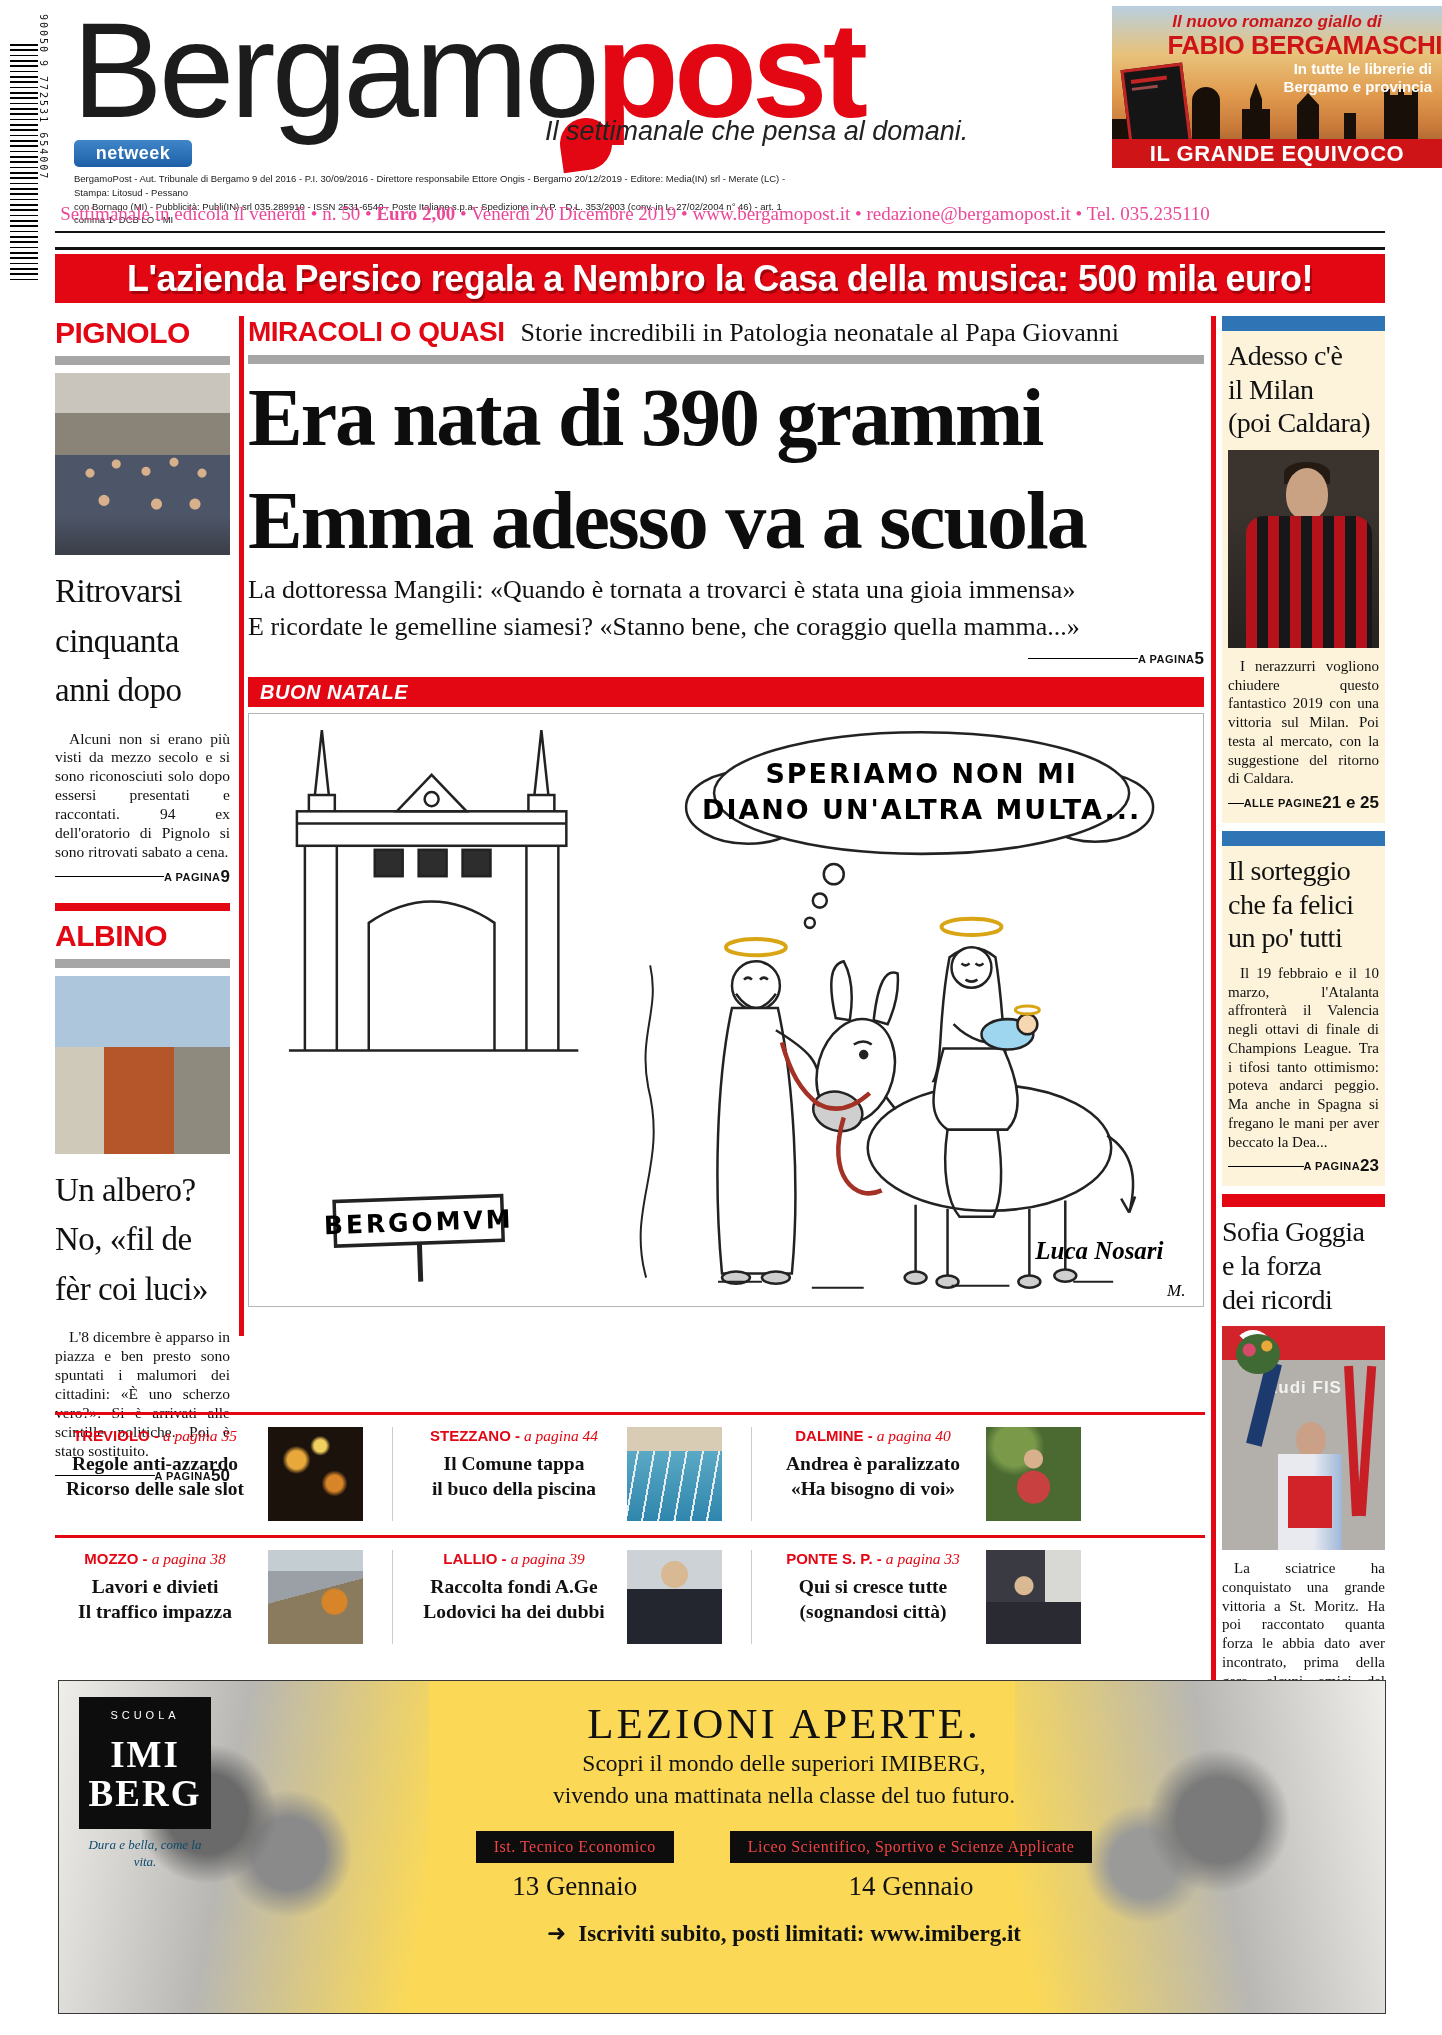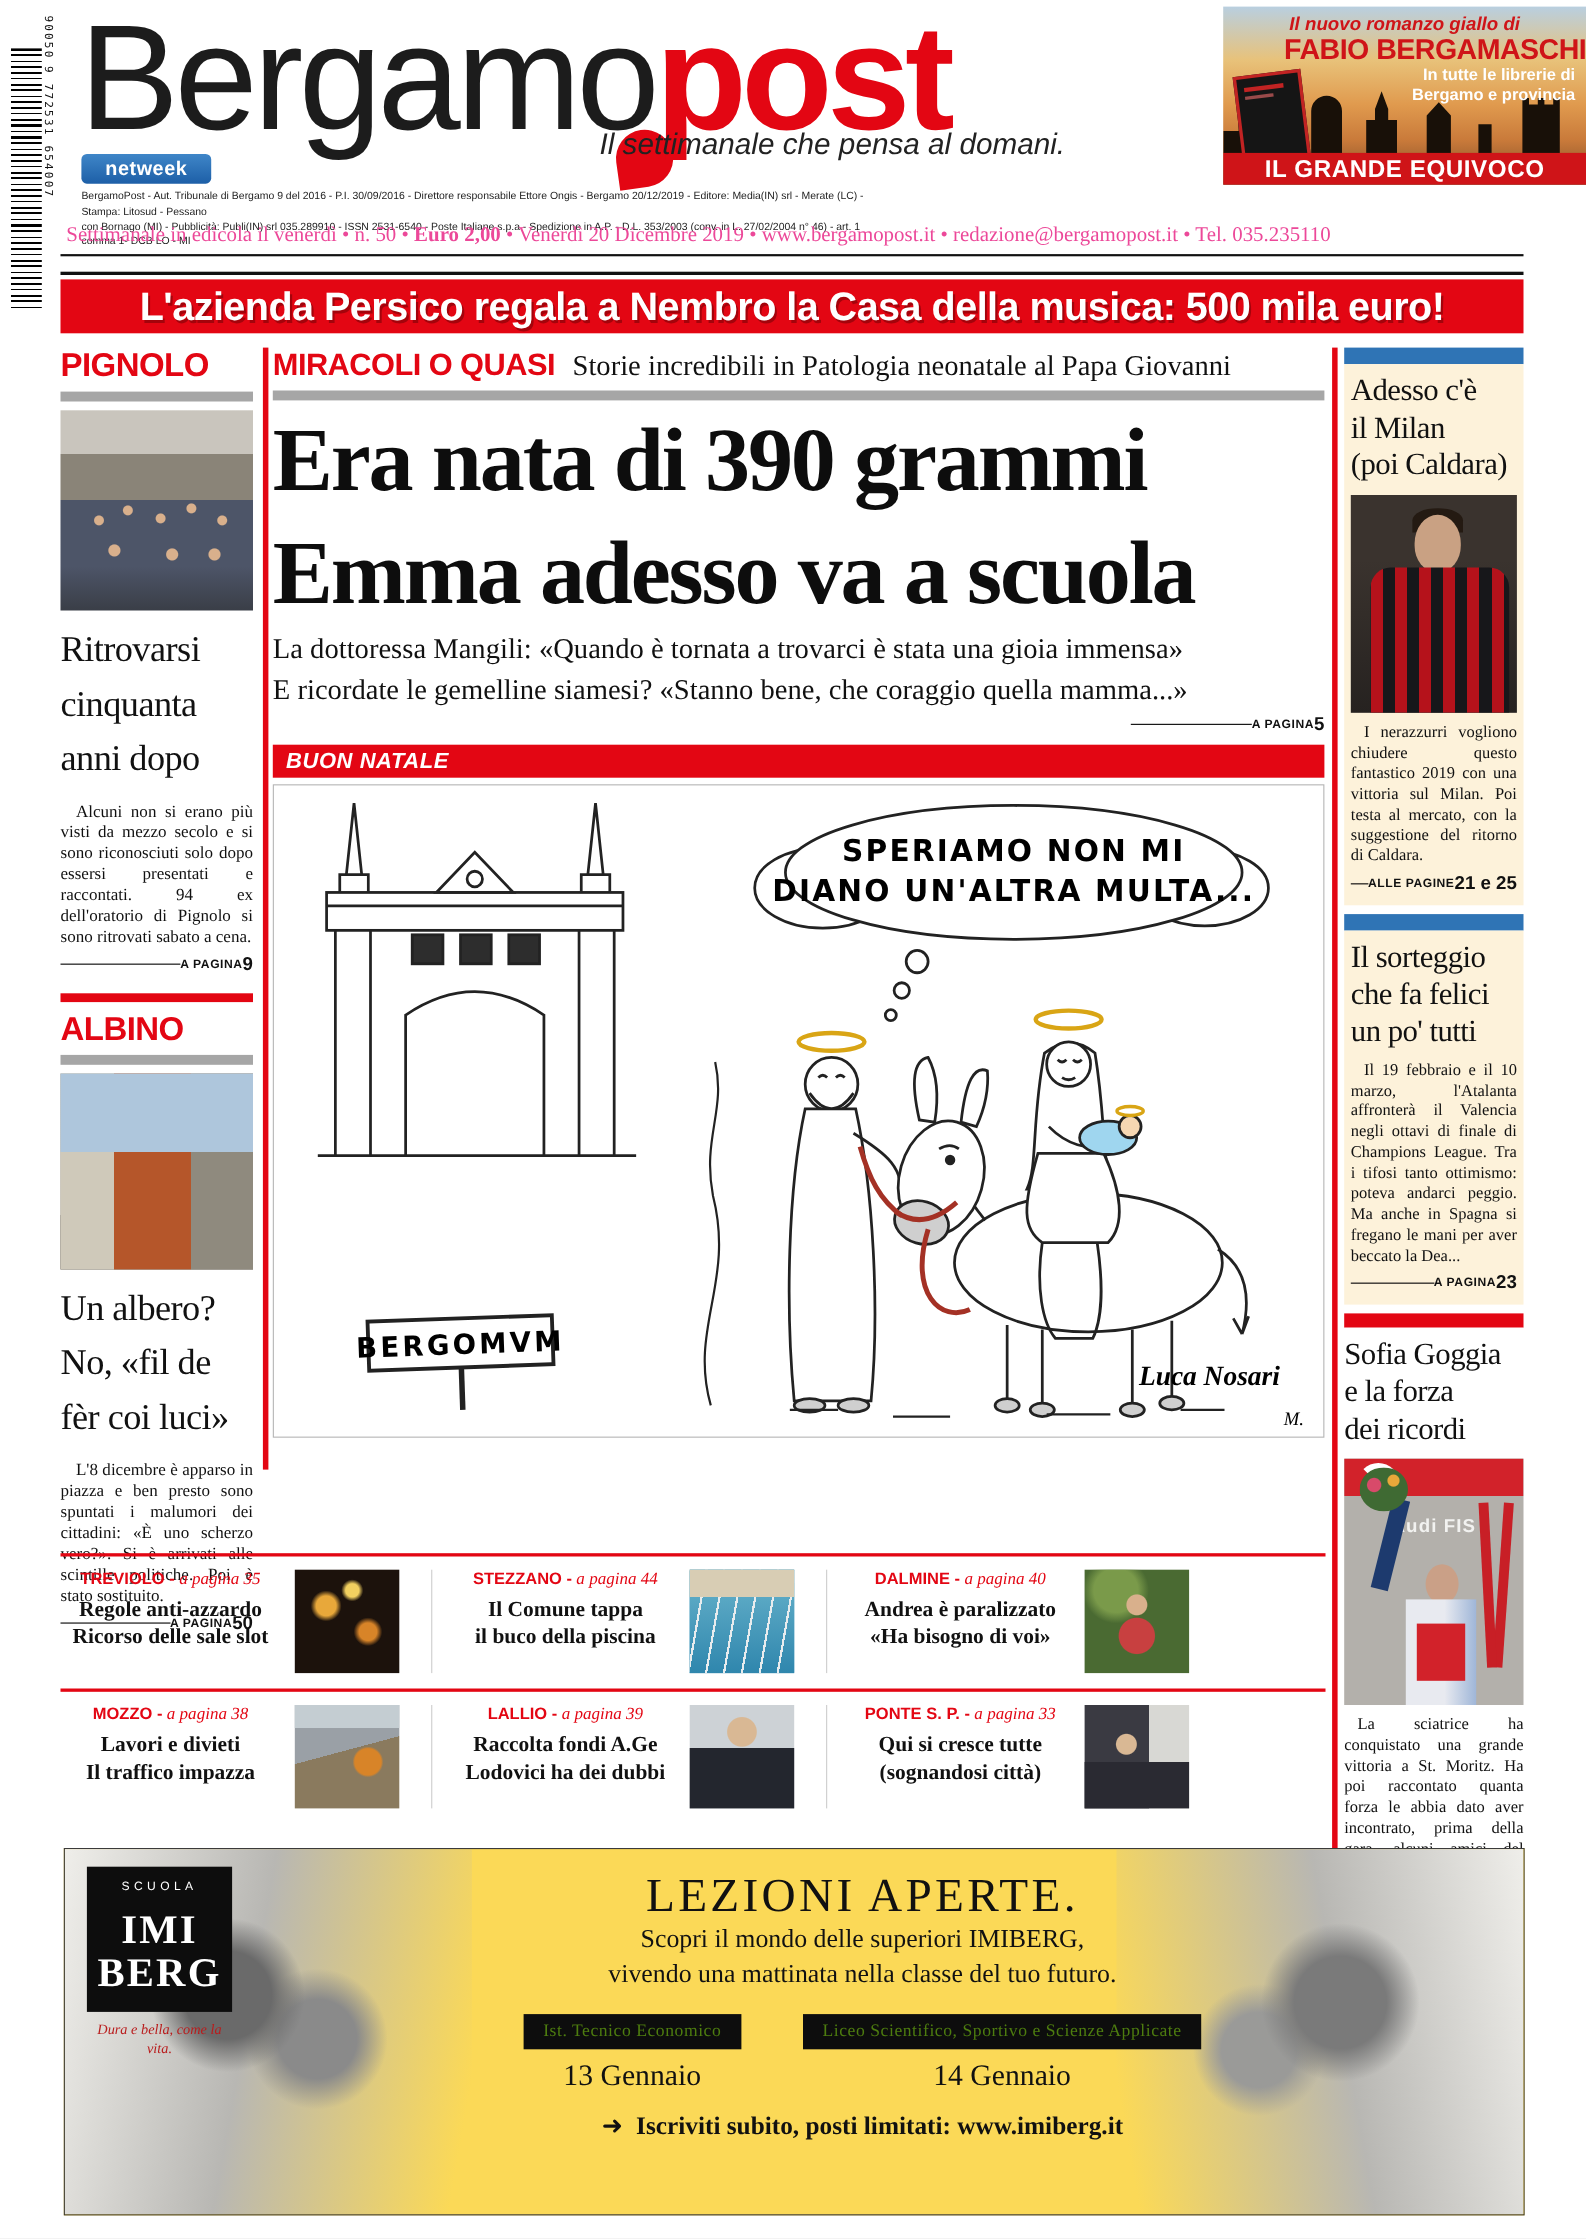--- a/index.html
+++ b/index.html
@@ -160,28 +160,28 @@
       radial-gradient(circle at 40% 40%,#6a6a6a 0 40px,transparent 70px),
       radial-gradient(circle at 62% 52%,#8a8a8a 0 36px,transparent 64px),
       linear-gradient(100deg,#efeeea 0%,#b8b7b3 45%,rgba(180,178,174,0) 95%);}
   .sa-photo.right{right:0;background:
       radial-gradient(circle at 55% 42%,#7a7a7a 0 42px,transparent 72px),
       radial-gradient(circle at 35% 55%,#9a9a98 0 34px,transparent 60px),
       linear-gradient(260deg,#efeeea 0%,#b8b7b3 45%,rgba(180,178,174,0) 95%);}
   .sa-logo{position:absolute;left:20px;top:16px;width:132px;height:132px;background:#0d0d0d;color:#fff;text-align:center;}
   .sa-logo .t{margin-top:12px;font:11px "Liberation Sans",sans-serif;letter-spacing:4px;}
   .sa-logo .b{font:bold 37px/1.05 "Liberation Serif",serif;letter-spacing:2px;margin-top:15px;}
-  .sa-logo-sub{position:absolute;left:20px;top:156px;width:132px;text-align:center;font:italic 13px/1.3 "Liberation Serif",serif;color:#b91c1c;}
+  .sa-logo-sub{position:absolute;left:20px;top:156px;width:132px;text-align:center;font:italic 13px/1.3 "Liberation Serif",serif;color:#0c4a6e;}
   .sa-center{position:absolute;left:380px;top:18px;width:690px;text-align:center;}
   .sa-title{font-size:43px;letter-spacing:3px;}
   .sa-line{font-size:23.5px;line-height:1.35;}
   .sa-line:first-of-type{margin-top:14px;}
   .sa-btnrow{display:flex;justify-content:center;gap:56px;margin-top:20px;}
   .sa-btncol{display:flex;flex-direction:column;align-items:center;gap:8px;}
-  .sa-btn{background:#0d0d0d;color:#4d7c0f;font:16px "Liberation Serif",serif;padding:7px 18px;letter-spacing:.5px;}
+  .sa-btn{background:#0d0d0d;color:#ef4444;font:16px "Liberation Serif",serif;padding:7px 18px;letter-spacing:.5px;}
   .sa-date{font-size:27px;}
   .sa-cta{margin-top:18px;font:bold 23px "Liberation Serif",serif;}
   .cta-arrow{font-family:"DejaVu Sans",sans-serif;margin-right:12px;}
 </style>
 </head>
 <body>
 
 <div id="page">
 
   <div class="abs barcode">

